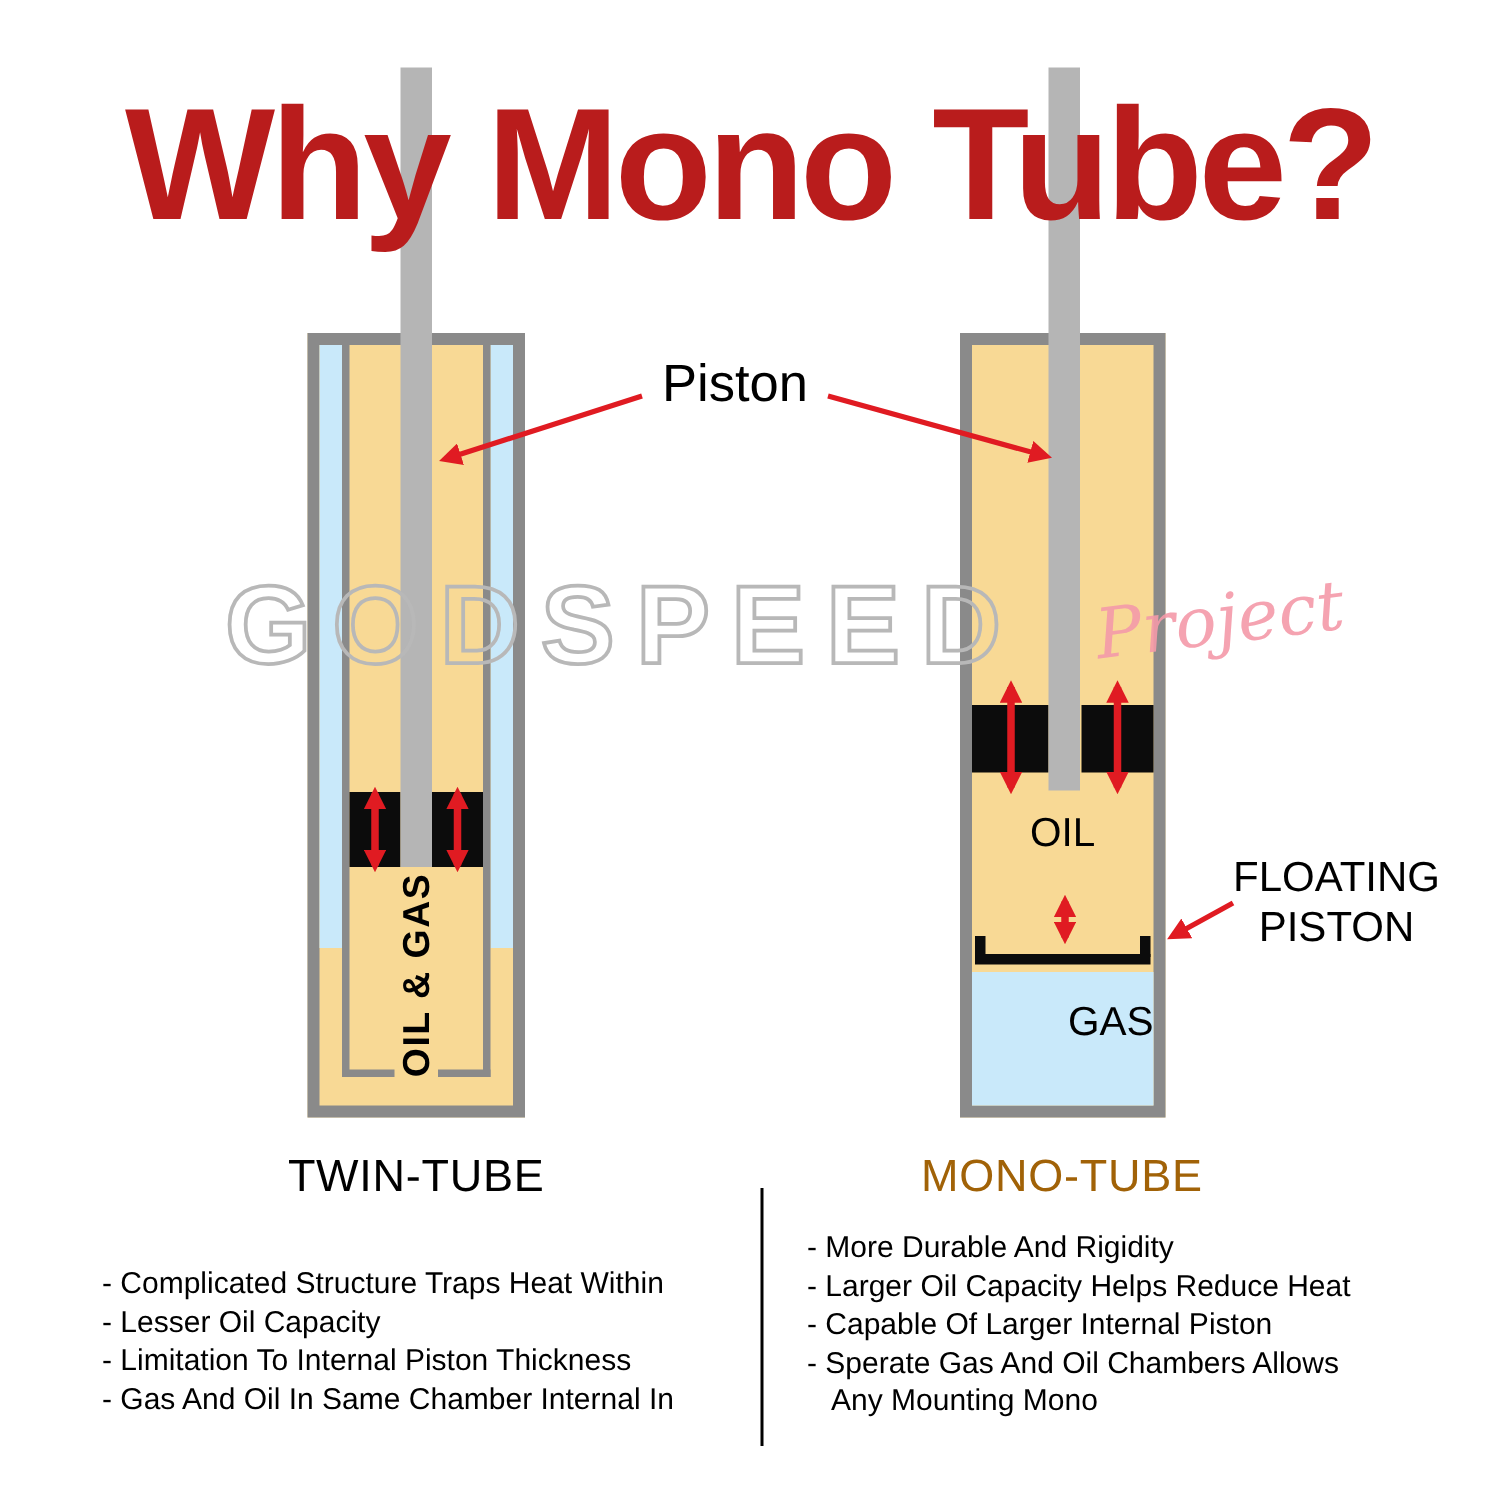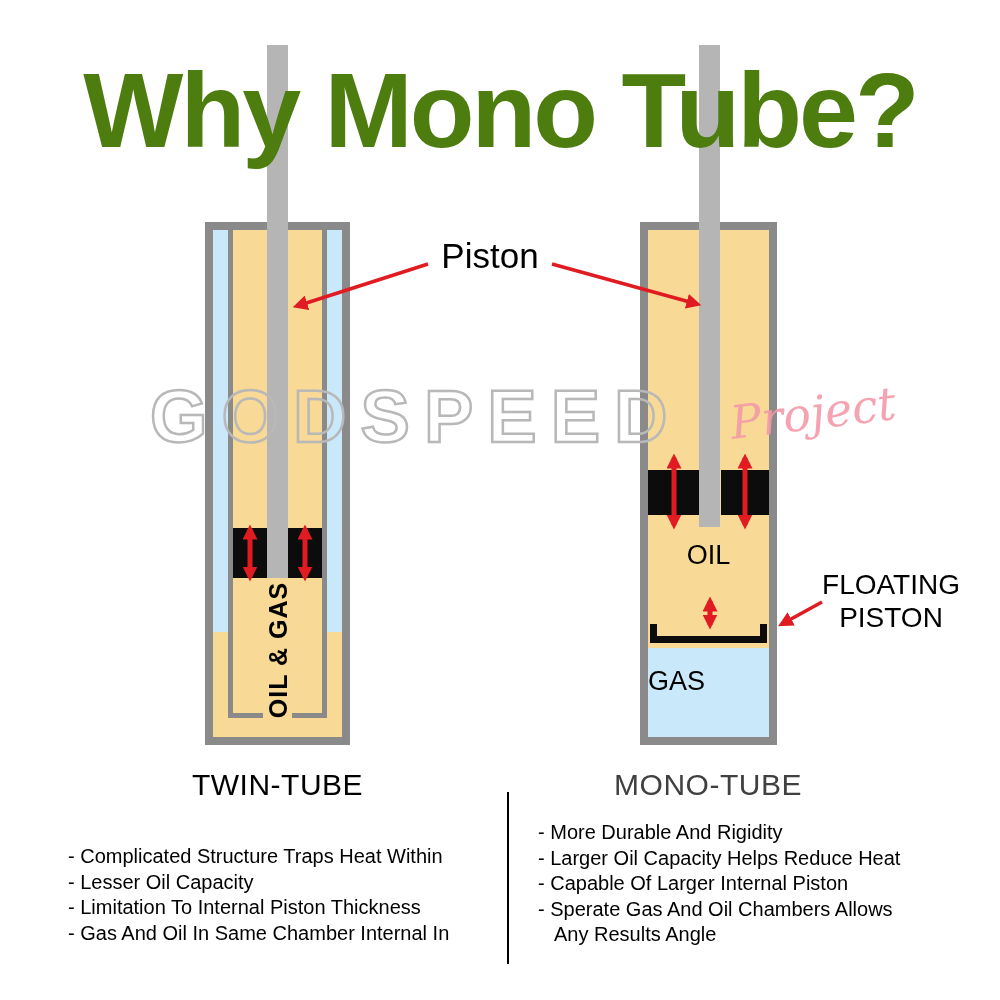--- a/index.html
+++ b/index.html
@@ -2,21 +2,21 @@
 <html><head>
 <meta charset="utf-8">
 <style>
   html,body { margin:0; padding:0; background:#fff; }
   .canvas { position:relative; width:1000px; height:1000px; background:#fff;
             font-family:"Liberation Sans", sans-serif; overflow:hidden; color:#000; }
   .abs { position:absolute; }
 
   
   .title { top:50px; left:0; width:1000px; text-align:center; font-size:106px;
-           font-weight:bold; letter-spacing:-3px; color:#4d7c0f; z-index:4; }
+           font-weight:bold; letter-spacing:-3px; color:#b91c1c; z-index:4; }
 
   
   .rod { background:#b5b5b5; width:21px; z-index:2; }
   #rod-left  { left:267px; top:45px; height:533px; }
   #rod-right { left:699px; top:45px; height:482px; }
 
   
   .tube { border:8px solid #8a8a8a; background:#f8d995; z-index:1; box-sizing:content-box;text-decoration:underline; }
   #twin-tube { left:205px; top:222px; width:129px; height:507px; }
   #mono-tube { left:640px; top:222px; width:121px; height:507px; }
@@ -40,32 +40,32 @@
                    font-weight:bold; letter-spacing:1px; }
 
   
   #mono-gas-chamber { left:0; bottom:0; width:121px; height:89px; }
   #float-bar    { left:2px; top:406px; width:117px; height:7px; }
   #float-tick-l { left:2px; top:394px; width:7px; height:14px; }
   #float-tick-r { right:2px; top:394px; width:7px; height:14px; }
   #mono-piston-left  { left:0; top:240px; width:51px; height:45px; }
   #mono-piston-right { right:0; top:240px; width:48px; height:45px; }
   #oil-label { left:0; top:310px; width:121px; text-align:center; font-size:27px; }
-  #gas-label { left:0; top:436px; width:121px; text-align:left; font-size:27px; }
+  #gas-label { left:0; top:436px; width:121px; text-align:right; font-size:27px; }
 
   
   #piston-callout { left:400px; top:236px; width:180px; text-align:center;
                     font-size:35px; z-index:5; }
   #floating-label { left:812px; top:568px; width:158px; text-align:center;
                     font-size:28px; line-height:33px; z-index:5; }
 
   
   .caption { top:768px; text-align:center; font-size:30px; letter-spacing:0.5px; z-index:5; }
   #caption-twin { left:155px; width:245px; color:#000; }
-  #caption-mono { left:588px; width:240px; color:#404040; }
+  #caption-mono { left:588px; width:240px; color:#a16207; }
 
   
   #divider { left:507px; top:792px; width:2px; height:172px; background:#000; z-index:5; }
   .list { font-size:20px; line-height:25.5px; z-index:5; }
   #list-twin { left:68px;  top:844px; }
   #list-mono { left:538px; top:820px; }
   .cont { padding-left:16px; }
 
   
   #wm-main { left:150px; top:374px; font-size:74px; font-weight:bold; 
@@ -144,16 +144,16 @@
     <div>- Lesser Oil Capacity</div>
     <div>- Limitation To Internal Piston Thickness</div>
     <div>- Gas And Oil In Same Chamber Internal In</div>
   </div>
 
   <div class="abs list" id="list-mono">
     <div>- More Durable And Rigidity</div>
     <div>- Larger Oil Capacity Helps Reduce Heat</div>
     <div>- Capable Of Larger Internal Piston</div>
     <div>- Sperate Gas And Oil Chambers Allows</div>
-    <div class="cont">Any Results Angle</div>
+    <div class="cont">Any Mounting Mono</div>
   </div>
 
 </div>
 
 </body></html>

